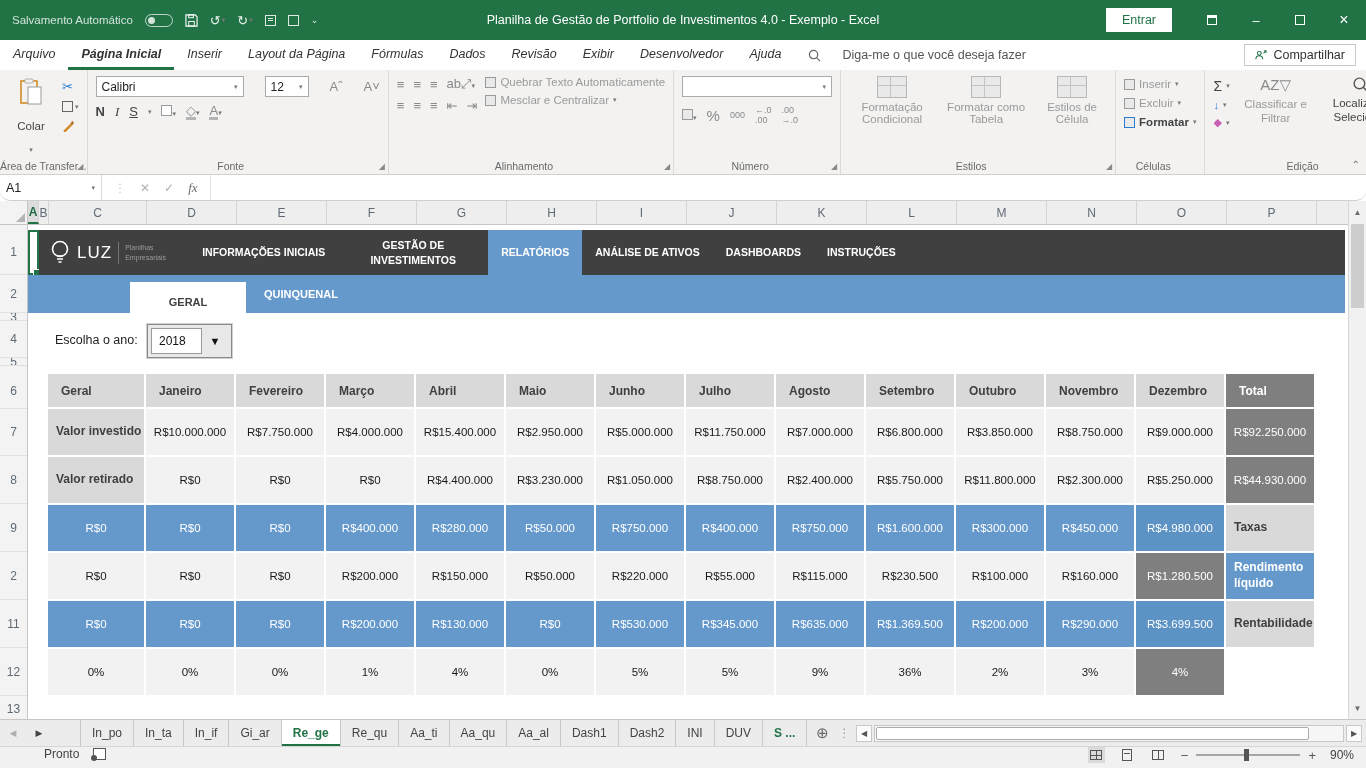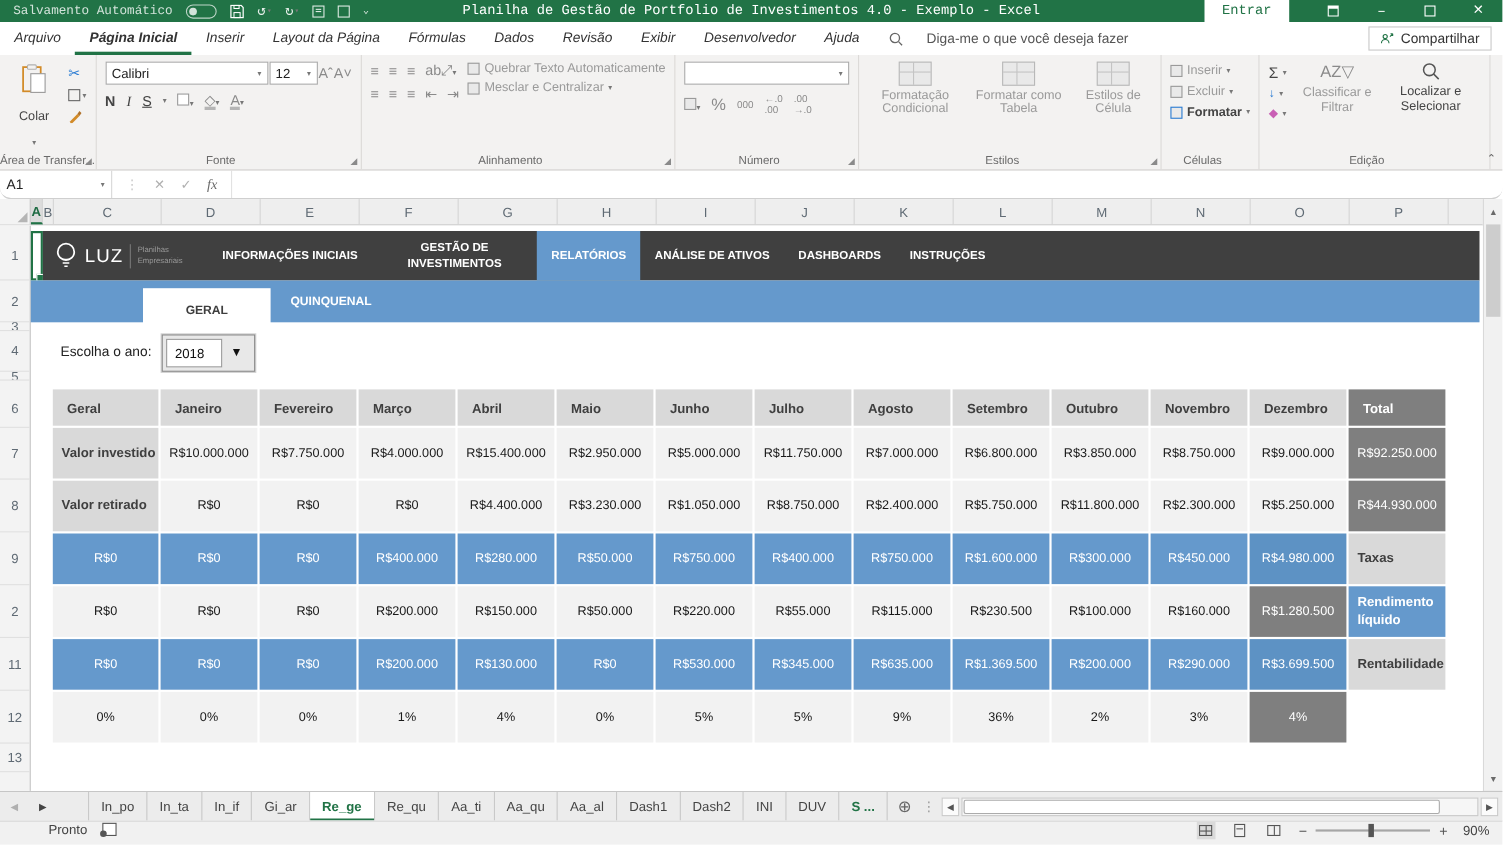--- a/index.html
+++ b/index.html
@@ -1,21 +1,21 @@
 <!DOCTYPE html>
 <html><head>
 <meta charset="utf-8">
 <style>
   * { box-sizing: border-box; margin: 0; padding: 0; }
   html,body { width:1366px; height:768px; overflow:hidden; }
   body { font-family:"Liberation Sans", sans-serif; background:#fff; }
   .app { width:1366px; height:768px; display:flex; flex-direction:column; }
 
   
-  .titlebar { height:20px; background:#217346; color:#fff; display:flex; align-items:center; position:relative; flex:0 0 auto;font-family:Liberation Mono, monospace; }
+  .titlebar { height:40px; background:#217346; color:#fff; display:flex; align-items:center; position:relative; flex:0 0 auto; }
   .qat { display:flex; align-items:center; gap:12px; padding-left:12px; font-size:11.5px; color:rgba(255,255,255,.8); }
   .toggle { width:28px; height:13px; border:1px solid rgba(255,255,255,.7); border-radius:7px; position:relative; }
   .toggle::after { content:''; position:absolute; left:2px; top:2px; width:7px; height:7px; border-radius:50%; background:rgba(255,255,255,.8); }
   .qicon { font-size:13px; color:rgba(255,255,255,.9); display:flex; align-items:center; gap:1px; }
   .qicon .dd { font-size:7px; }
   .boxicon { width:11px; height:11px; border:1px solid rgba(255,255,255,.85); display:inline-block; }
   .boxicon.page::after { content:''; display:block; width:5px; height:1px; background:rgba(255,255,255,.85); margin:2px auto 0; box-shadow:0 2px 0 rgba(255,255,255,.85); }
   .tb-title { position:absolute; left:0; right:0; text-align:center; font-size:12.5px; pointer-events:none; }
   .tb-right { margin-left:auto; display:flex; align-items:center; height:100%; }
   .entrar { background:#fff; color:#217346; font-size:12.5px; padding:5px 16px; margin-right:18px; cursor:default; }
@@ -32,21 +32,21 @@
   
   .ribbon { height:105px; background:#f3f2f1; border-bottom:1px solid #d2d0ce; display:flex; align-items:stretch; font-size:11.5px; color:#444; flex:0 0 auto; position:relative; }
   .rgroup { position:relative; border-right:1px solid #dcdad8; padding:6px 8px 18px; display:flex; gap:8px; }
   .rg-label { position:absolute; bottom:2px; left:0; right:14px; text-align:center; font-size:10.5px; color:#6a6a6a; white-space:nowrap; }
   .launcher { position:absolute; bottom:3px; right:3px; font-size:8px; color:#8a8a8a; }
   .paste-btn { display:flex; flex-direction:column; align-items:center; justify-content:space-between; width:46px; padding:2px 0; }
   .mini-col { display:flex; flex-direction:column; justify-content:flex-start; gap:7px; padding-top:3px; }
   .mi { font-size:13px; color:#555; display:flex; align-items:center; gap:2px; }
   .dd { font-size:7px; color:#777; }
   .combo { background:#fff; border:1px solid #aaa; height:21px; display:flex; align-items:center; padding:0 5px; justify-content:space-between; font-size:12px; color:#222; }
-  .frow { display:flex; align-items:center; gap:1px; }
+  .frow { display:flex; align-items:center; gap:21px; }
   .fcol { display:flex; flex-direction:column; gap:6px; }
   .glyph { color:#8a8a8a; font-size:13px; }
   .glyph.dark { color:#444; }
   .ubar { display:inline-block; border-bottom:3px solid #b5b5b5; line-height:1; }
   .dis { color:#9a9a9a; }
   .rtxt { font-size:11.5px; white-space:nowrap; display:flex; align-items:center; gap:4px; }
   .stylebtn { display:flex; flex-direction:column; align-items:center; gap:3px; width:86px; text-align:center; color:#9a9a9a; }
   .sicon { width:30px; height:22px; border:1px solid #b8b8b8; background:
       linear-gradient(#c4c4c4,#c4c4c4) 0 40%/100% 1px no-repeat,
       linear-gradient(#c4c4c4,#c4c4c4) 45% 0/1px 100% no-repeat, #e9e9e9; }

